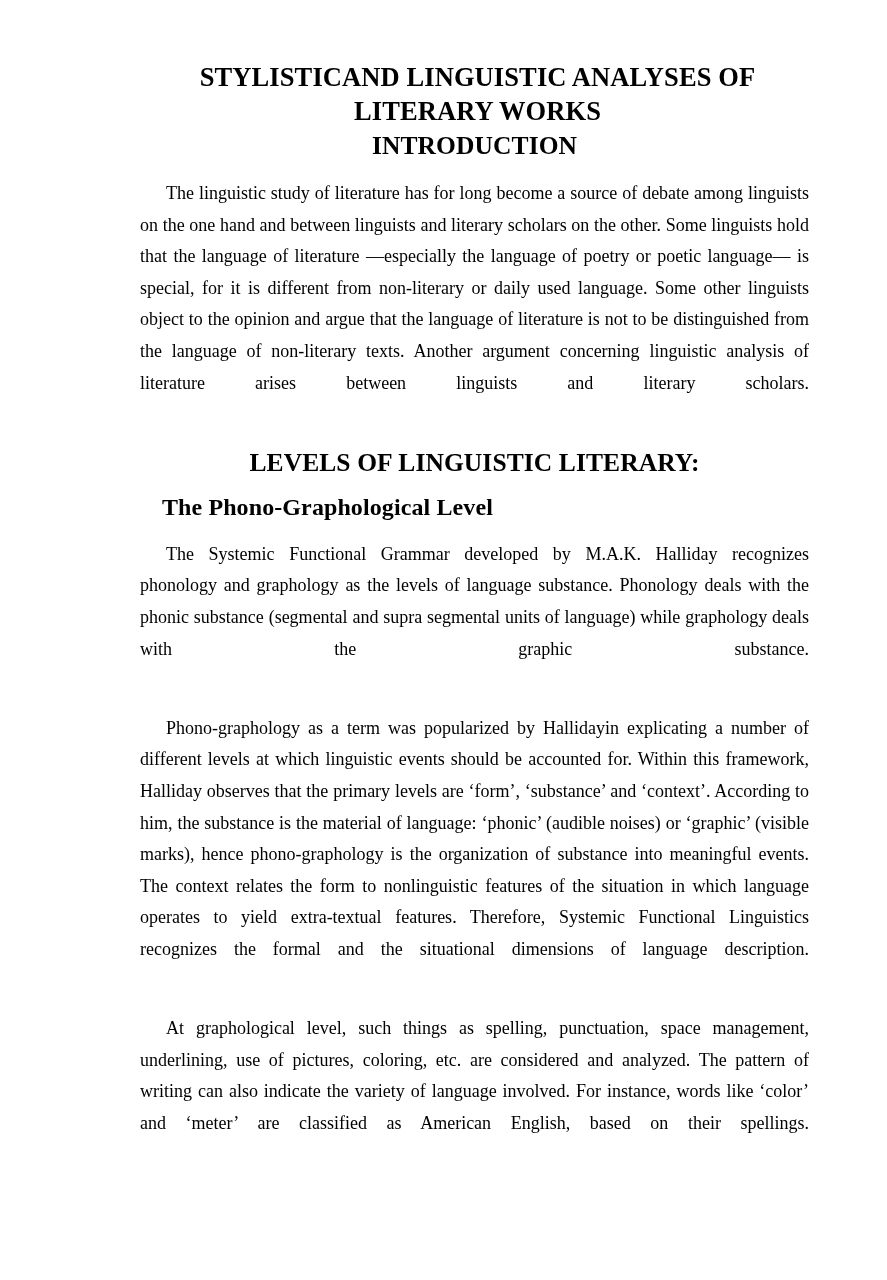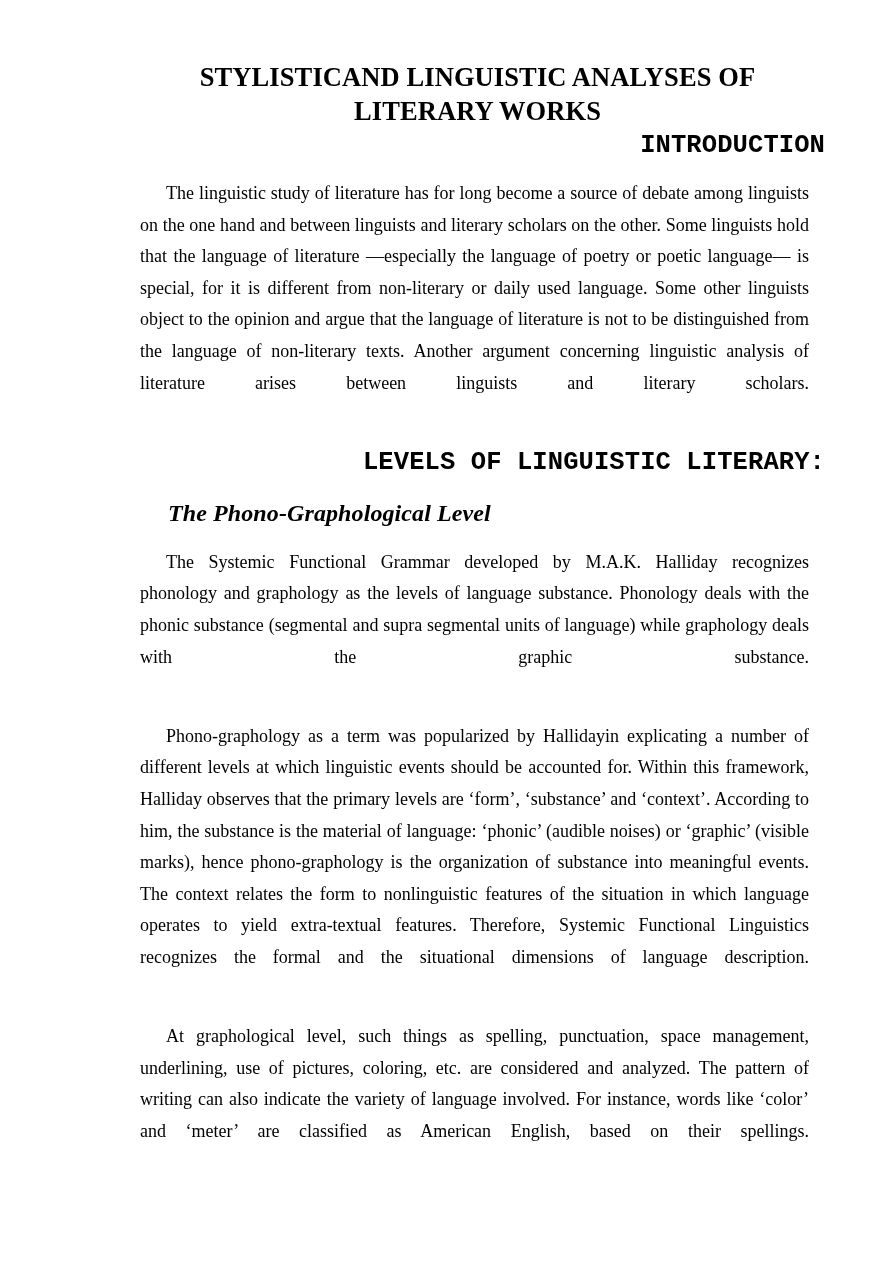--- a/index.html
+++ b/index.html
@@ -40,35 +40,33 @@
     line-height: 34px;
     letter-spacing: 0.1px;
     margin: 0 0 2px 0;
     padding: 0 12px 0 18px;
   }
 
   
   .heading-major {
     font-size: 25.5px;
     font-weight: bold;
-    text-align: right;
+    text-align: center;
     line-height: 32px;
     margin: 0;
     padding: 0;
     letter-spacing: 0.1px;
-    font-family: Liberation Mono, monospace;
   }
 
   
   .heading-sub {
     font-size: 24px;
     font-weight: bold;
-    font-style: italic;
     line-height: 32px;
-    margin: 18px;
+    margin: 12px;
     padding: 0;
     text-indent: 26px;
     letter-spacing: 0.1px;
   }
 
   
   .para {
     font-size: 18px;
     line-height: 31.6px;
     text-align: justify;

